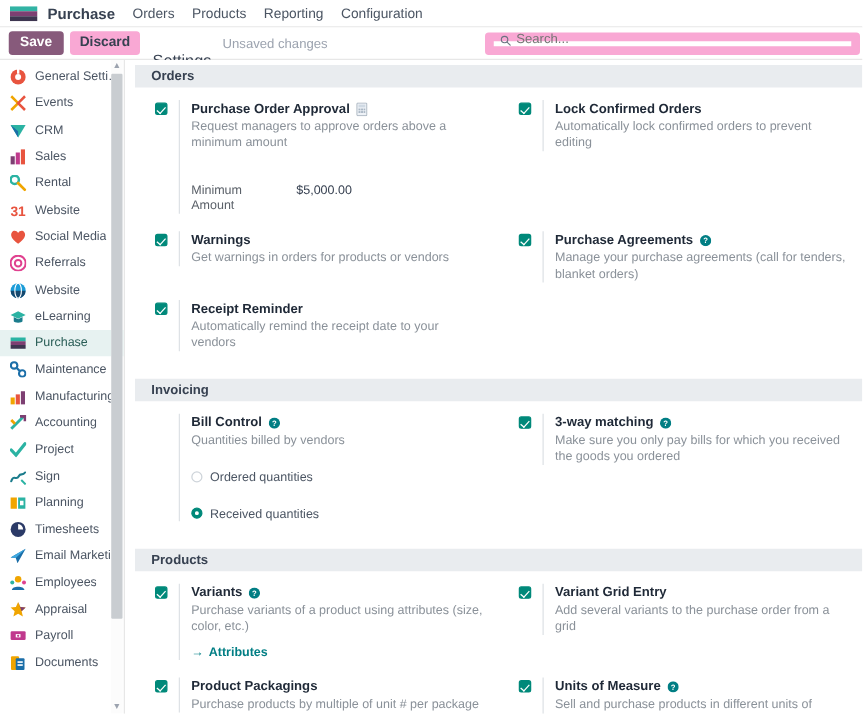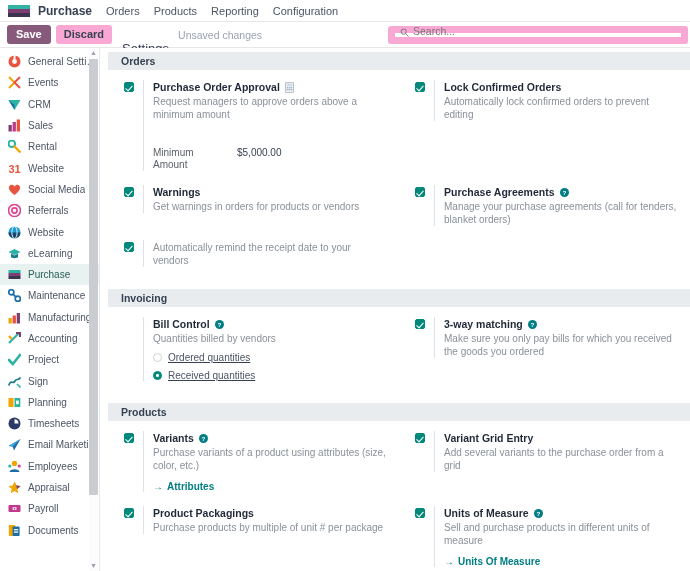--- a/index.html
+++ b/index.html
@@ -308,24 +308,22 @@
   .field-value {
     font-size: 10px;
     color: #374151;
     cursor: text;
     padding-left: 12px;
   }
 
   
   .radio-row {
     display: flex;
-    align-items: center;
-    margin-top: 7px;
-    cursor: pointer;
-    text-decoration: underline;
+    margin-top: 18px;
+    cursor: pointer;
   }
   .radio {
     width: 9px; height: 9px;
     flex: 0 0 9px;
     border-radius: 50%;
     border: 1px solid #ced4da;
     background: #ffffff;
     margin-right: 6px;
     position: relative;
   }
@@ -617,20 +615,23 @@
               <text x="8" y="12" font-size="11" font-family="Liberation Sans, sans-serif" font-weight="bold" fill="#ffffff" text-anchor="middle">?</text>
             </svg>
           </div>
           <div class="s-desc">Manage your purchase agreements (call for tenders, blanket orders)</div>
         </div>
       </div>
 
       <div class="setting">
         <div class="cbox"></div>
         <div class="setting-txt">
+          <div class="s-title">
+            <span>Receipt Reminder</span>
+          </div>
           <div class="s-desc">Automatically remind the receipt date to your vendors</div>
         </div>
       </div>
 
       <div class="setting"></div>
     </div>
 
     <div class="section-header">
       <span class="section-title">Invoicing</span>
     </div>

